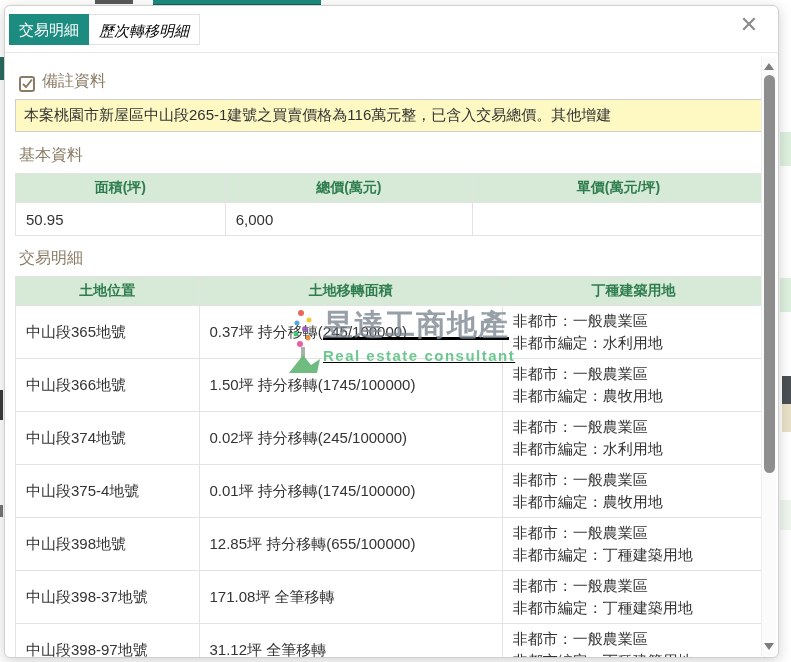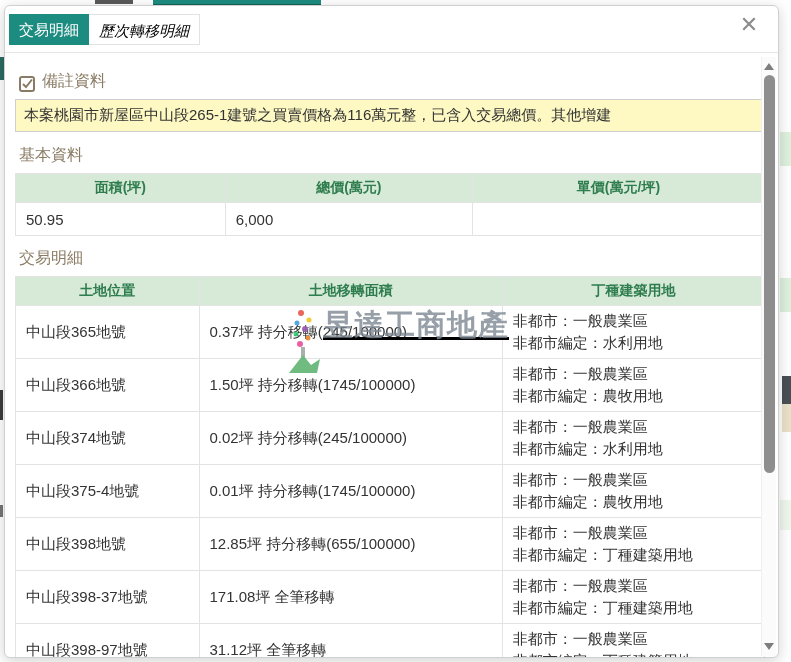--- a/index.html
+++ b/index.html
@@ -215,20 +215,21 @@
           <circle cx="10" cy="16" r="2.5" fill="#3498db"></circle>
           <circle cx="18" cy="22" r="3" fill="#9b59b6"></circle>
           <circle cx="9" cy="27" r="2.5" fill="#2ecc71"></circle>
           <circle cx="21" cy="31" r="2.5" fill="#e67e22"></circle>
           <circle cx="13" cy="37" r="3" fill="#e84393"></circle>
           <rect x="14" y="40" width="4" height="14" fill="#9aa59d"></rect>
           <path d="M2 66 L16 48 L24 58 L33 52 L30 66 Z" fill="#56b06a"></path>
         </svg>
         <div class="wm-text">
           <div class="wm-brand">昱達工商地產</div>
+          <div class="wm-tagline">Real estate consultant</div>
         </div>
       </div>
     </div>
 
     <div class="scrollbar">
       <div class="sb-arrow sb-up"></div>
       <div class="sb-thumb"></div>
       <div class="sb-arrow sb-down"></div>
     </div>
   </div>

